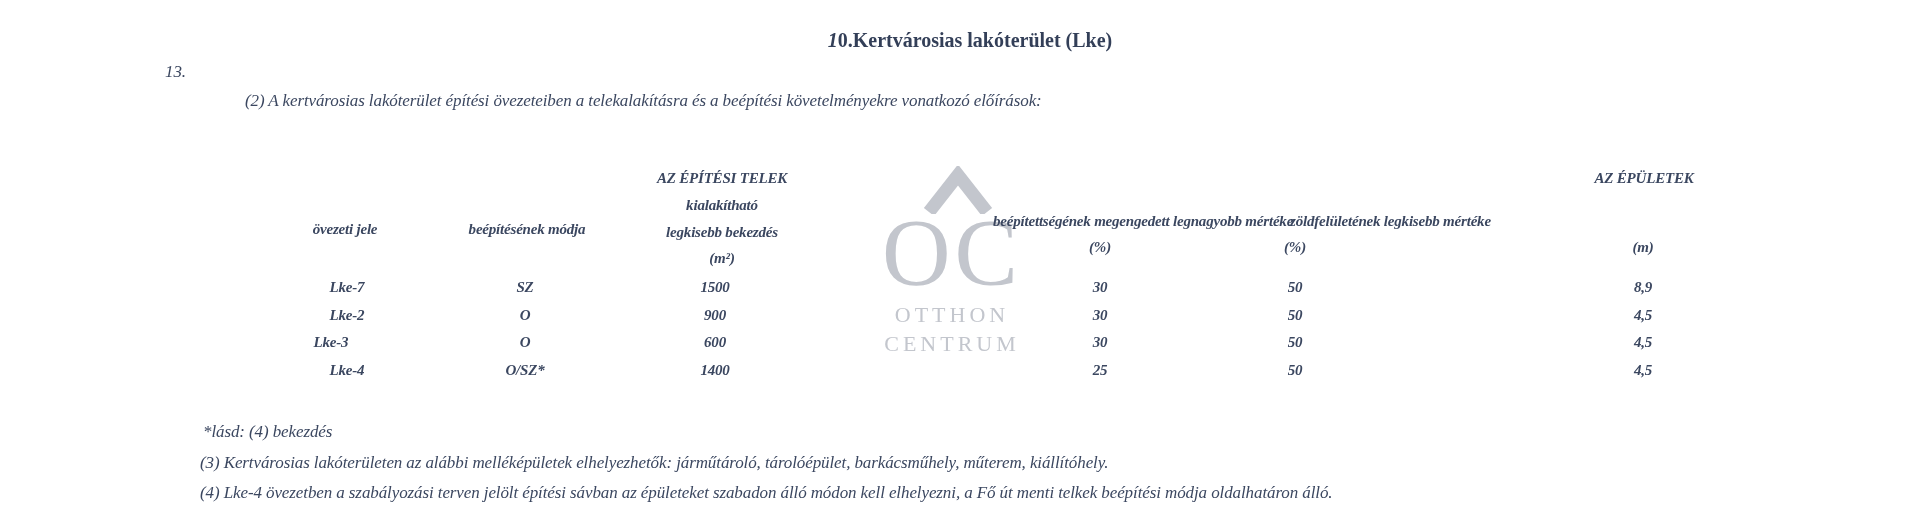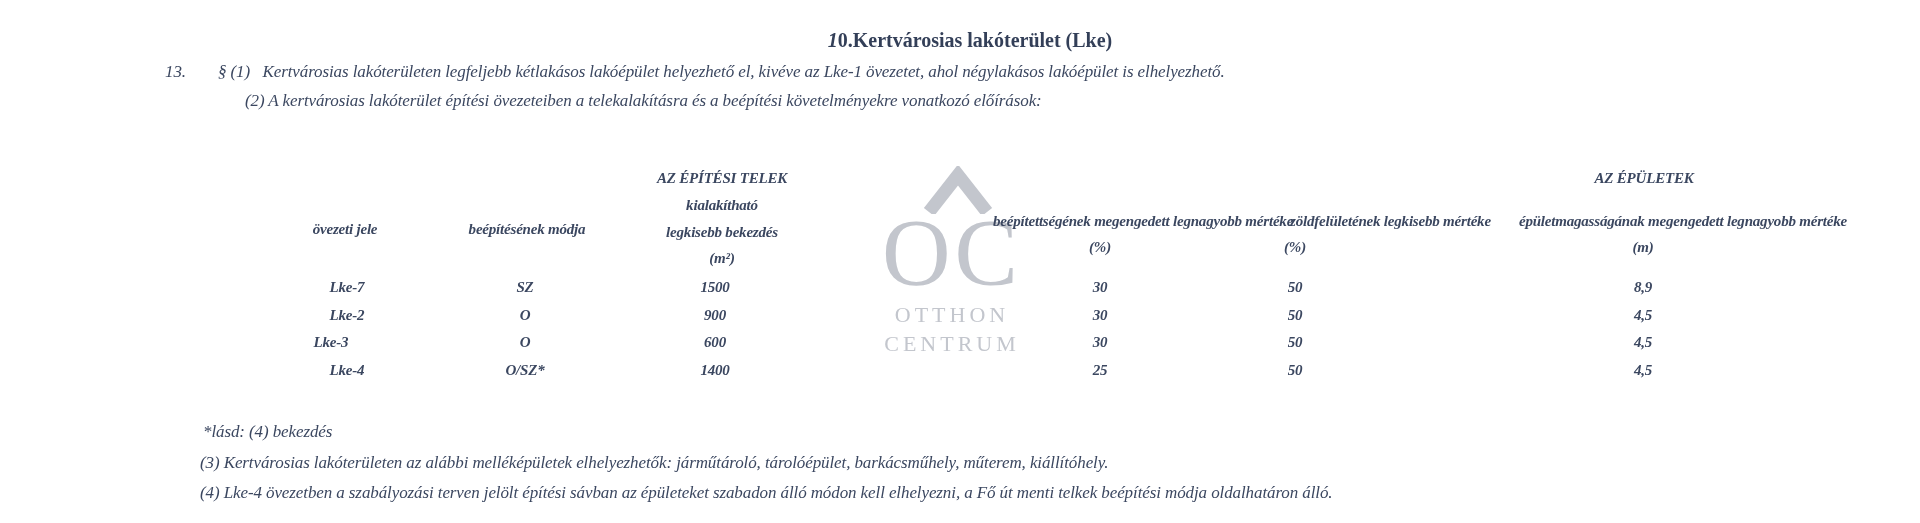--- a/index.html
+++ b/index.html
@@ -21,21 +21,20 @@
 </head>
 <body>
 
 <div id="page">
 
   <div class="abs title">
     <span class="num">1</span><span>0.Kertvárosias lakóterület (Lke)</span>
   </div>
 
   <span class="abs body-line" style="left:165px;top:62px;">13.</span>
-  <span class="abs body-line" style="left:218px;top:62px;">§ (1)   Kertvárosias lakóterületen legfeljebb kétlakásos lakóépület helyezhető el, kivéve az Lke-1 övezetet, ahol négylakásos lakóépület is elhelyezhető.</span>
 
   <span class="abs body-line" style="left:245px;top:91px;">(2) A kertvárosias lakóterület építési övezeteiben a telekalakításra és a beépítési követelményekre vonatkozó előírások:</span>
 
   <svg class="abs" style="left:923px;top:166px;" width="70" height="48" viewBox="0 0 70 48">
     <path d="M6 46 L35 9 L64 46" fill="none" stroke="#c3c6cd" stroke-width="13"></path>
   </svg>
   <span class="abs cx wm wm-oc" style="left:952px;top:208px;">OC</span>
   <span class="abs cx wm wm-word" style="left:952px;top:302px;">OTTHON</span>
   <span class="abs cx wm wm-word" style="left:952px;top:331px;">CENTRUM</span>
 
@@ -46,21 +45,20 @@
   <span class="abs cx th" style="left:722px;top:197px;">kialakítható</span>
   <span class="abs cx th" style="left:722px;top:224px;">legkisebb bekezdés</span>
   <span class="abs cx th" style="left:722px;top:250px;">(m²)</span>
 
   <span class="abs th" style="left:1290px;top:213px;">zöldfelületének legkisebb mértéke</span>
   <span class="abs th" style="left:993px;top:213px;">beépítettségének megengedett legnagyobb mértéke</span>
   <span class="abs cx th" style="left:1100px;top:239px;">(%)</span>
   <span class="abs cx th" style="left:1295px;top:239px;">(%)</span>
 
   <span class="abs cx th" style="left:1644px;top:170px;">AZ ÉPÜLETEK</span>
-  <span class="abs cx th" style="left:1683px;top:213px;">épületmagasságának megengedett legnagyobb mértéke</span>
   <span class="abs cx th" style="left:1643px;top:239px;">(m)</span>
 
   <span class="abs cx td" style="left:347px;top:279px;">Lke-7</span>
   <span class="abs cx td" style="left:525px;top:279px;">SZ</span>
   <span class="abs cx td" style="left:715px;top:279px;">1500</span>
   <span class="abs cx td" style="left:1100px;top:279px;">30</span>
   <span class="abs cx td" style="left:1295px;top:279px;">50</span>
   <span class="abs cx td" style="left:1643px;top:279px;">8,9</span>
 
   <span class="abs cx td" style="left:347px;top:307px;">Lke-2</span>

